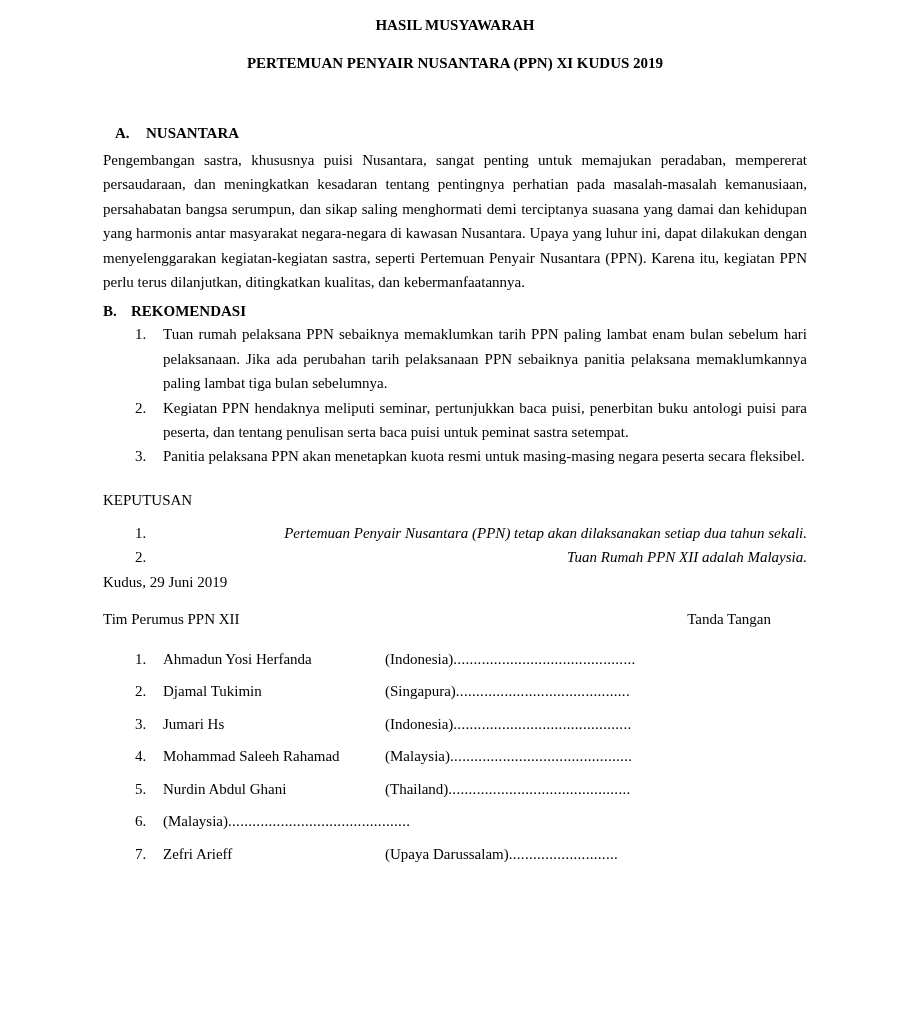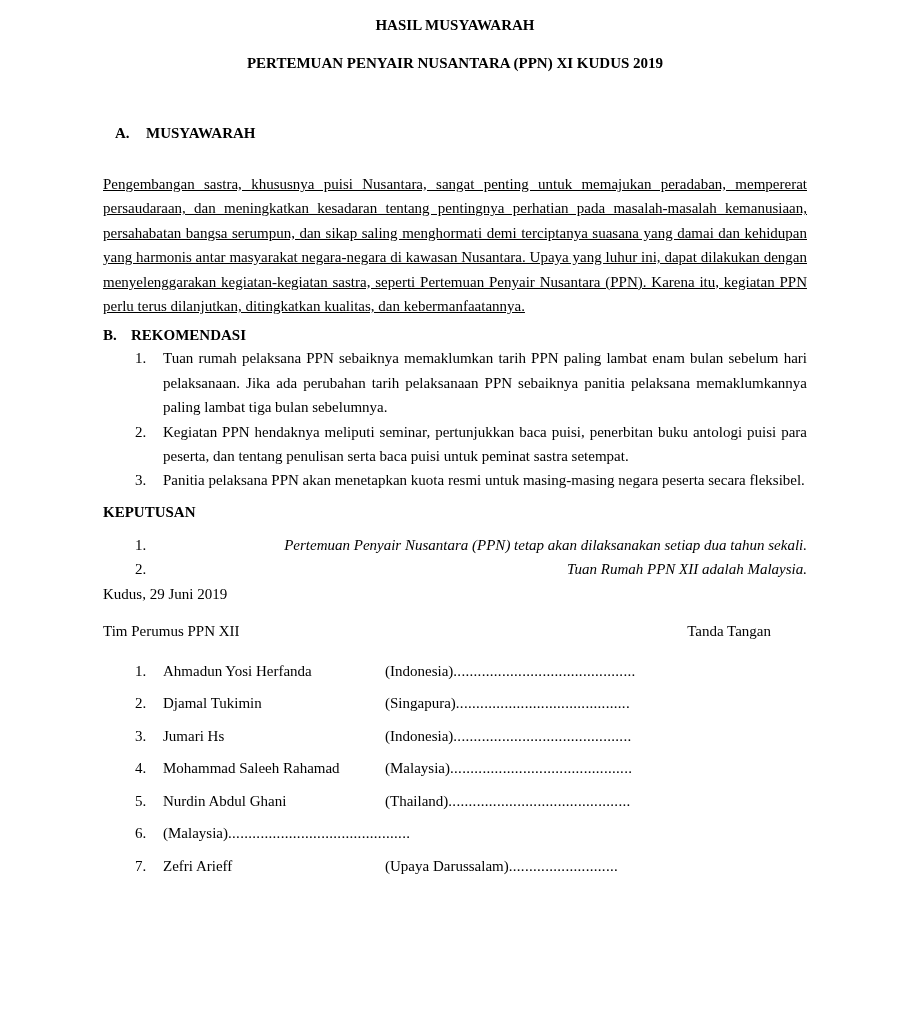--- a/index.html
+++ b/index.html
@@ -27,29 +27,28 @@
   .heading-row {
     display: flex;
     font-weight: bold;
     line-height: 22px;
   }
   .heading-label { width: 28px; flex: none; }
   .section-a-heading { margin-top: 48px; margin-left: 12px; }
   .section-a-heading .heading-label { width: 31px; }
   .section-b-heading { margin-top: 6px; }
   .plain-heading {
-    font-weight: bold;
+    font-weight: normal;
     line-height: 22px;
-    margin-top: 8px;
+    margin-top: 20px;
   }
 
   .para {
-    margin-top: 28px;
+    margin-top: 4px;
     text-align: justify;
-    text-decoration: underline;
   }
 
   .num-list { padding-left: 32px; }
   .num-item { display: flex; }
   .num-item .num { width: 28px; flex: none; }
   .num-item .itxt { flex: 1; text-align: justify; }
   .k-list { margin-top: 10px; }
   .k-list .itxt { text-align: right; font-style: italic; }
 
   .place-date { }
@@ -75,21 +74,21 @@
 </head>
 <body>
 
 <div class="page">
 
   <div class="title title-1">HASIL MUSYAWARAH</div>
   <div class="title title-2">PERTEMUAN PENYAIR NUSANTARA (PPN) XI KUDUS 2019</div>
 
   <div class="heading-row section-a-heading">
     <span class="heading-label">A.</span>
-    <span>MUSYAWARAH</span>
+    <span>NUSANTARA</span>
   </div>
   <div class="para">Pengembangan sastra, khususnya puisi Nusantara, sangat penting untuk memajukan peradaban, mempererat persaudaraan, dan meningkatkan kesadaran tentang pentingnya perhatian pada masalah-masalah kemanusiaan, persahabatan bangsa serumpun, dan sikap saling menghormati demi terciptanya suasana yang damai dan kehidupan yang harmonis antar masyarakat negara-negara di kawasan Nusantara. Upaya yang luhur ini, dapat dilakukan dengan menyelenggarakan kegiatan-kegiatan sastra, seperti Pertemuan Penyair Nusantara (PPN). Karena itu, kegiatan PPN perlu terus dilanjutkan, ditingkatkan kualitas, dan kebermanfaatannya.</div>
 
   <div class="heading-row section-b-heading">
     <span class="heading-label">B.</span>
     <span>REKOMENDASI</span>
   </div>
   <div class="num-list">
     <div class="num-item">
       <span class="num">1.</span>

